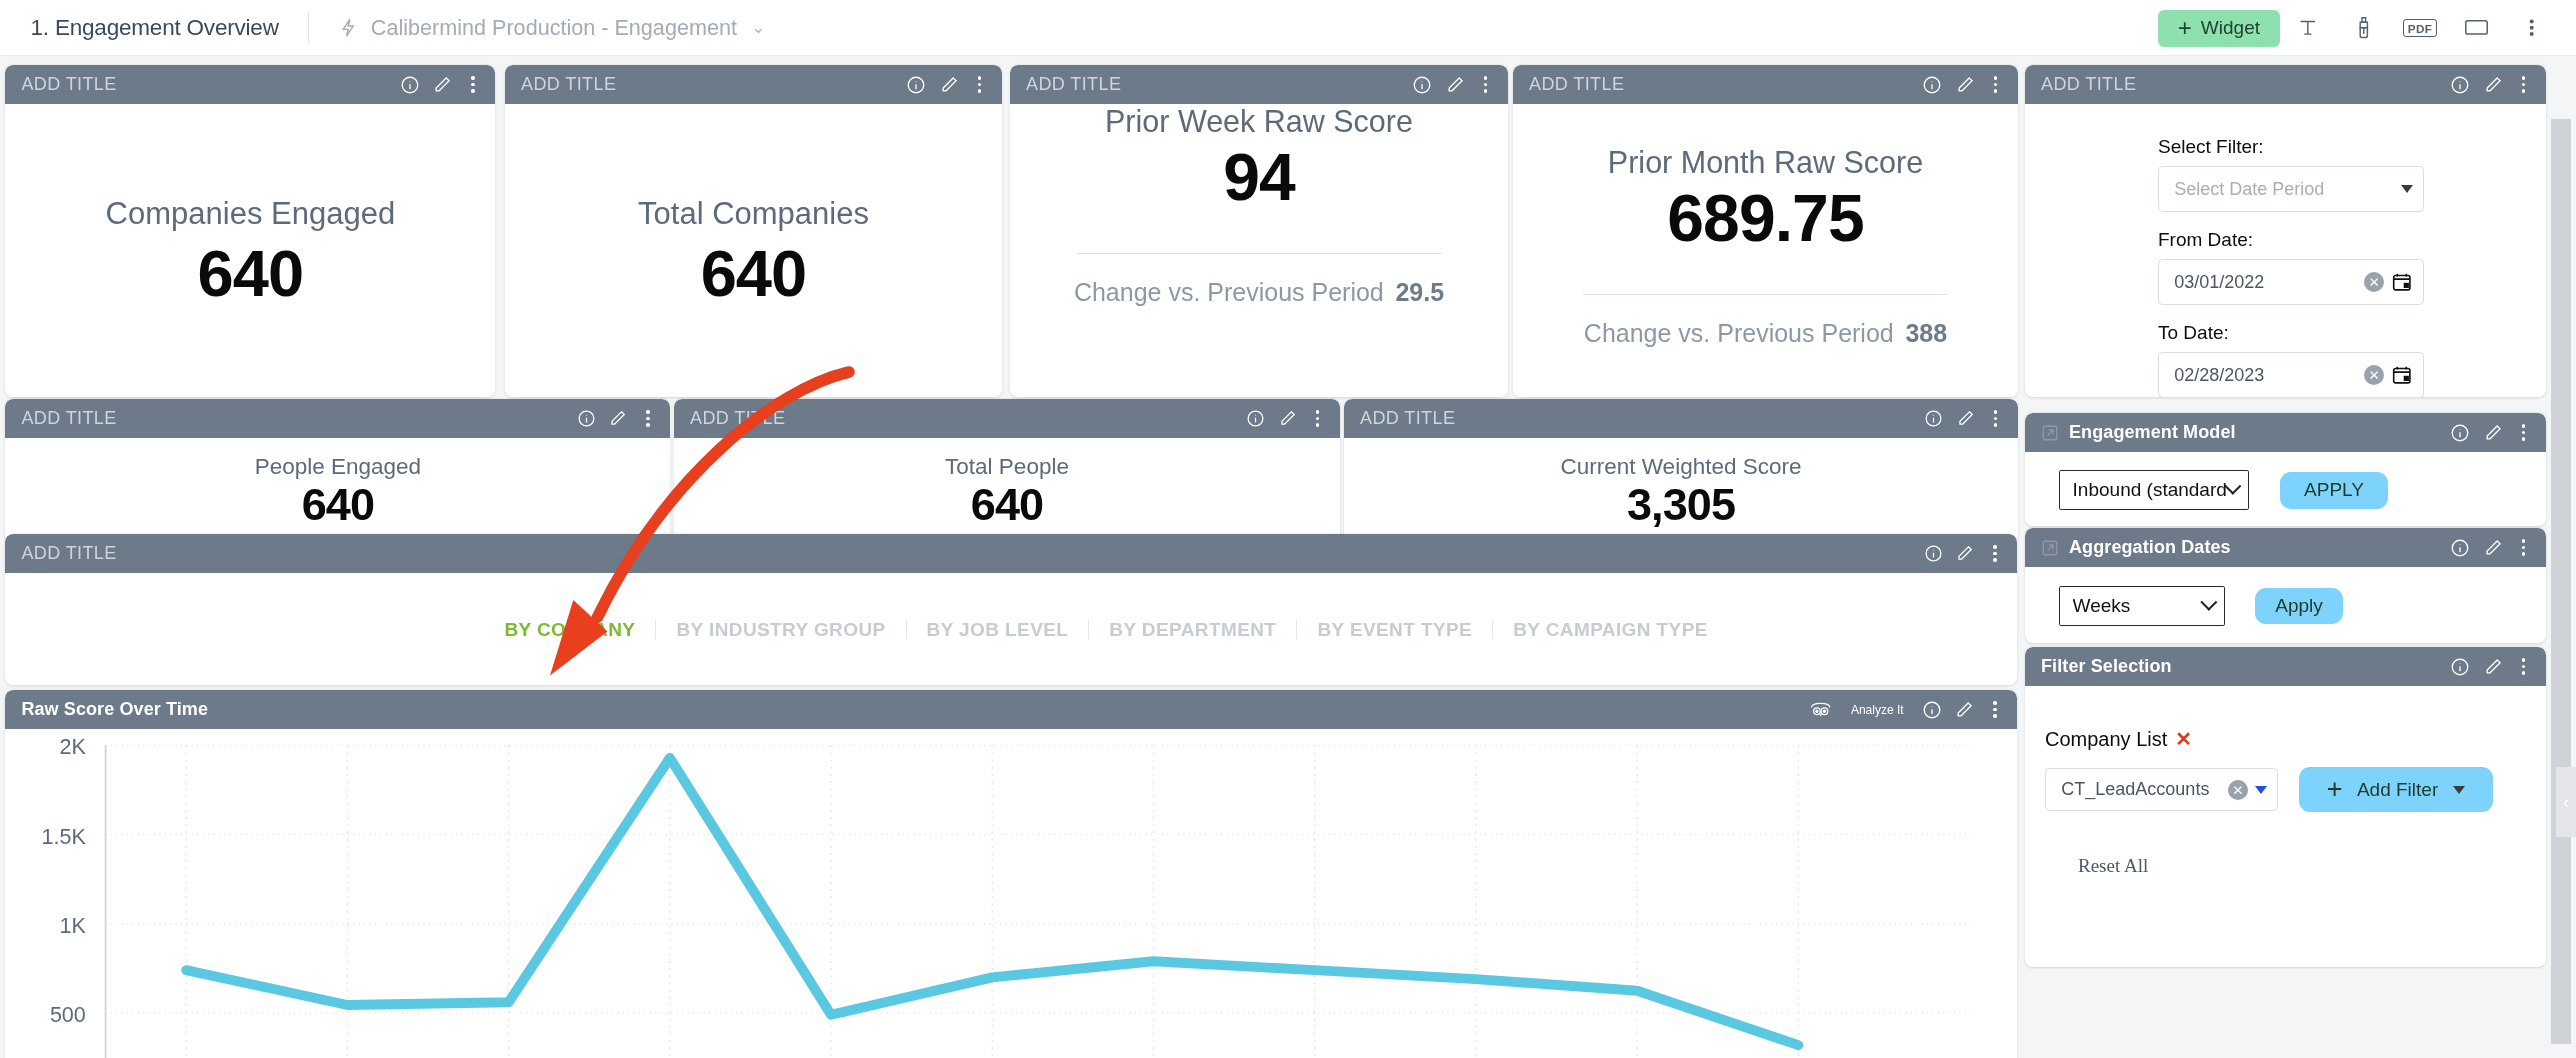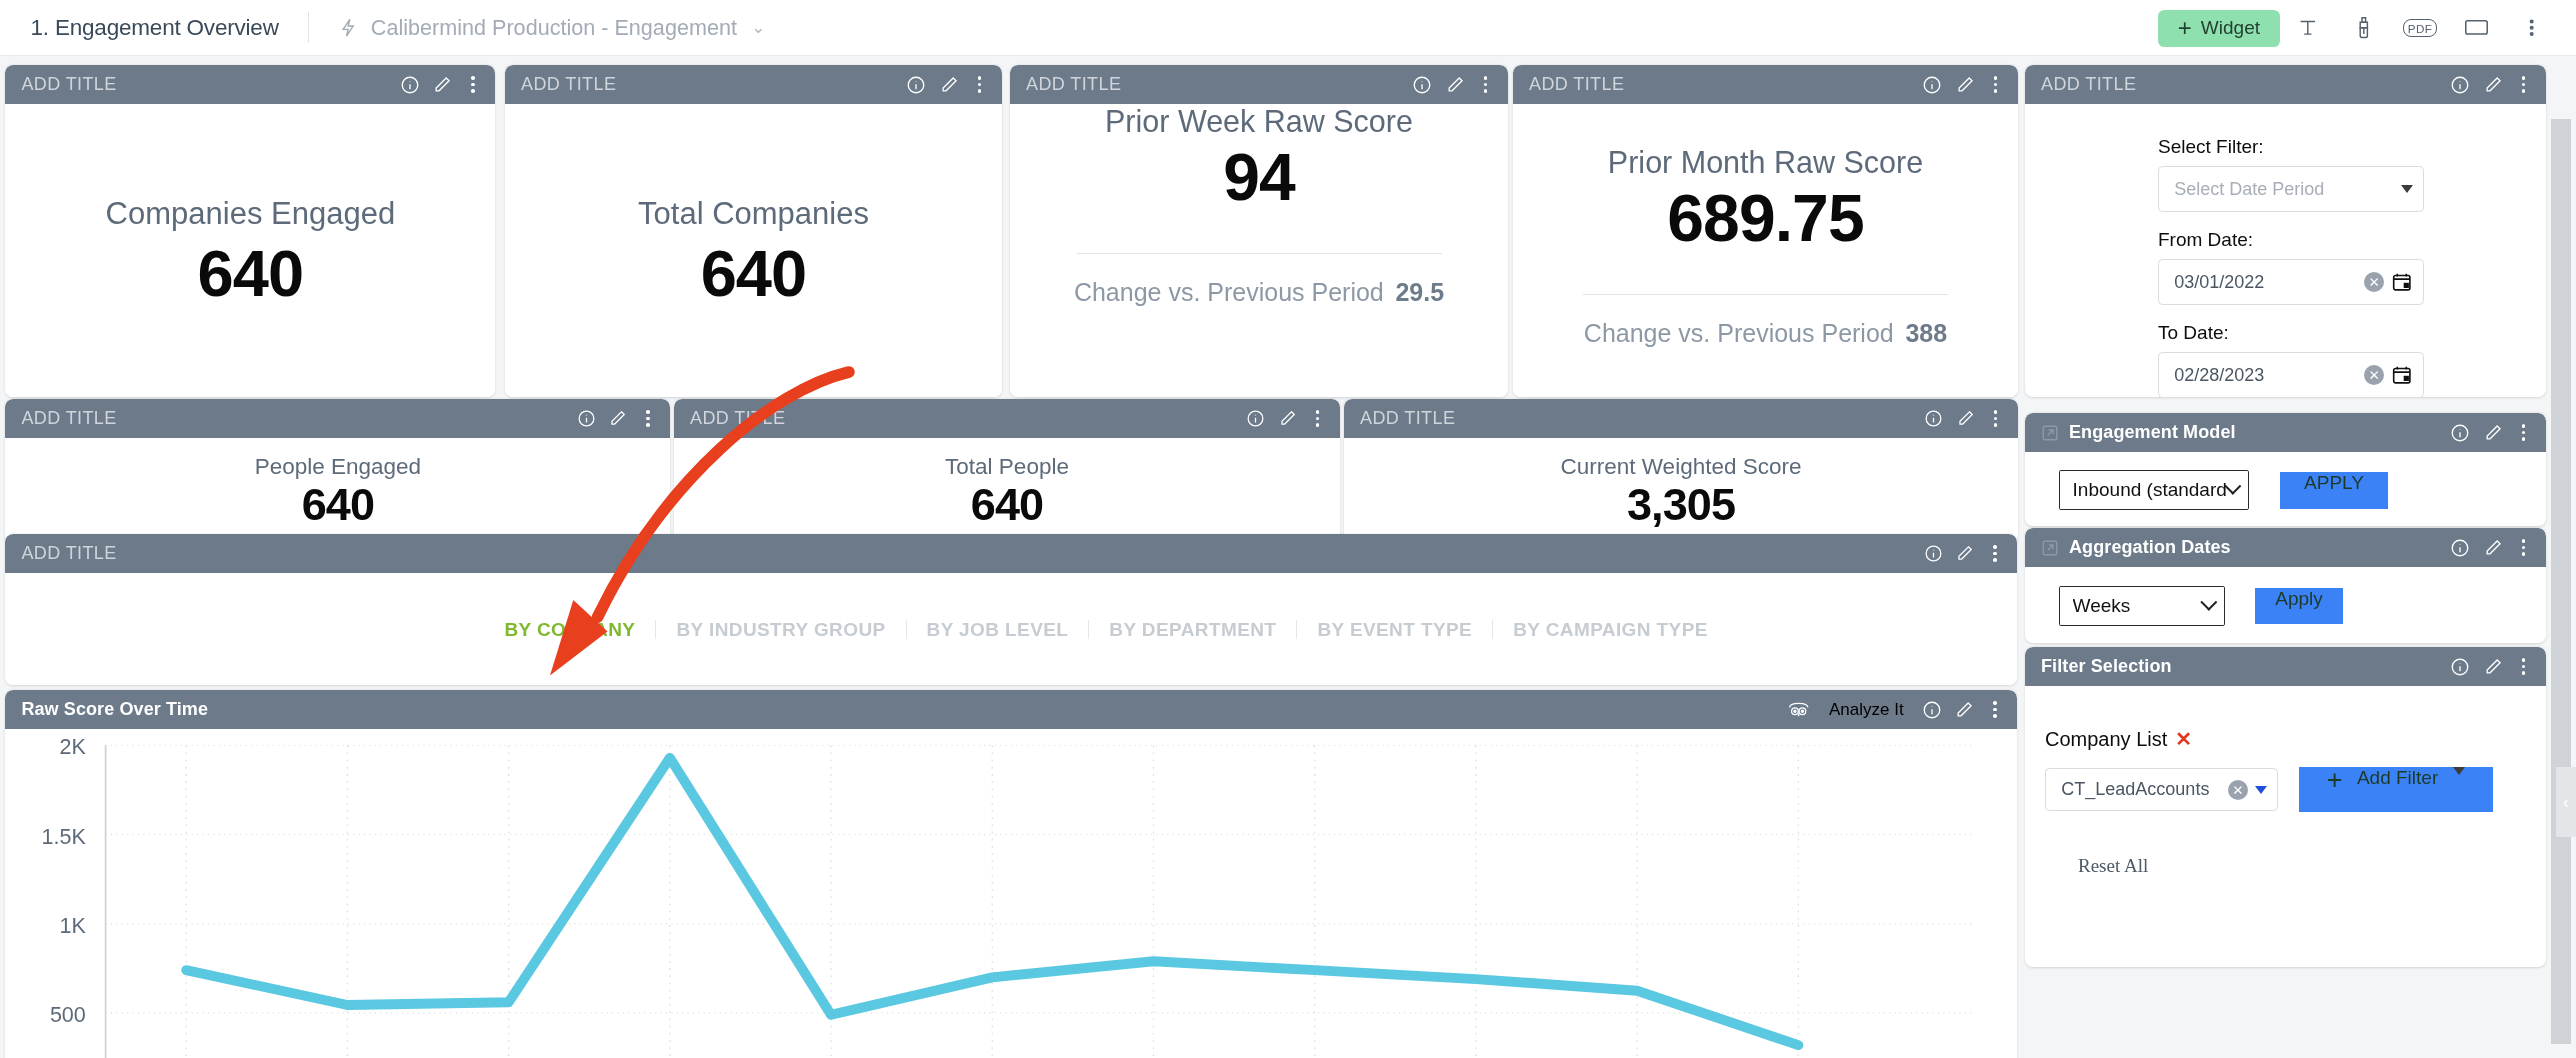--- a/index.html
+++ b/index.html
@@ -44,22 +44,22 @@
     display: flex; align-items: center; gap: 9px;
     cursor: pointer;
   }
   .widget-btn .plus { font-size: 24px; line-height: 1; font-weight: 300; }
   .tb-icon {
     width: 56px; height: 56px;
     display: flex; align-items: center; justify-content: center;
     color: #54616e; cursor: pointer;
   }
   .pdf-badge {
-    border: 1.8px solid #54616e; border-radius: 8px;
-    font-size: 11.7px; font-weight: normal; letter-spacing: 0.3px;
+    border: 1.8px solid #54616e; border-radius: 3px;
+    font-size: 11.7px; font-weight: bold; letter-spacing: 0.3px;
     padding: 1.8px 3.6px; color: #54616e;
   }
 
   
   .canvas {
     position: absolute; top: 56px; left: 0;
     width: 2576px; height: 1002px;
     background: #f4f5f7;
   }
 
@@ -116,21 +116,21 @@
     border-right: 0.9px solid #e3e6ea; line-height: 19px;
     white-space: nowrap;
   }
   .tab:last-child { border-right: none; }
   .tab.active { color: #7fb92e; }
 
   
   .chart-wrap { position: relative; width: 100%; height: 100%; background: #fff; }
   .analyze {
     display: flex; align-items: center; gap: 19px;
-    color: #000000; font-size: 17px; cursor: pointer; margin-right: 5.4px;
+    color: #ffffff; font-size: 12px; cursor: pointer; margin-right: 5.4px;
   }
 
   
   .side-card { position: absolute; }
   .fld-label { font-size: 19px; color: #0d0d0d; font-weight: normal; }
   .fld {
     height: 46px; border: 0.9px solid #d8dce1; border-radius: 4.5px;
     background: #fff; display: flex; align-items: center;
     padding: 0 10px 0 15.3px; gap: 7.2px;
   }
@@ -153,24 +153,24 @@
     height: 40px; border: 0.9px solid #2a2a2a; border-radius: 1.8px;
     background: #fff; display: flex; align-items: center;
     padding: 0 9px 0 12.6px; font-size: 19px; color: #111; cursor: pointer;
   }
   .native-sel .nm { flex: 1; white-space: nowrap; overflow: hidden; }
   .chev-thin {
     width: 11.7px; height: 11.7px; border-right: 2.2px solid #222;
     border-bottom: 2.2px solid #222; transform: rotate(45deg) translate(-2.7px,-2.7px);
   }
   .btn-green {
-    background: #3b82f6; border: none; border-radius: 0;
+    background: #7dd3fc; border: none; border-radius: 11px;
     color: #1d3a29; font-size: 19px; cursor: pointer;
     font-family: "Liberation Sans", sans-serif;
-    display: flex; justify-content: center;
+    display: flex; align-items: center; justify-content: center;
   }
   .reset-link { font-size: 19px; color: #4d5967; cursor: pointer; }
   .comp-lbl { font-size: 20px; color: #0d0d0d; display: flex; align-items: center; gap: 8px; }
   .red-x { color: #e03a1e; font-size: 20px; font-weight: bold; cursor: pointer; }
 
   
   .vscroll {
     position: absolute; right: 5.4px; top: 63px; width: 20px; height: 925px;
     background: #cfd2d6; border-radius: 0;
   }

